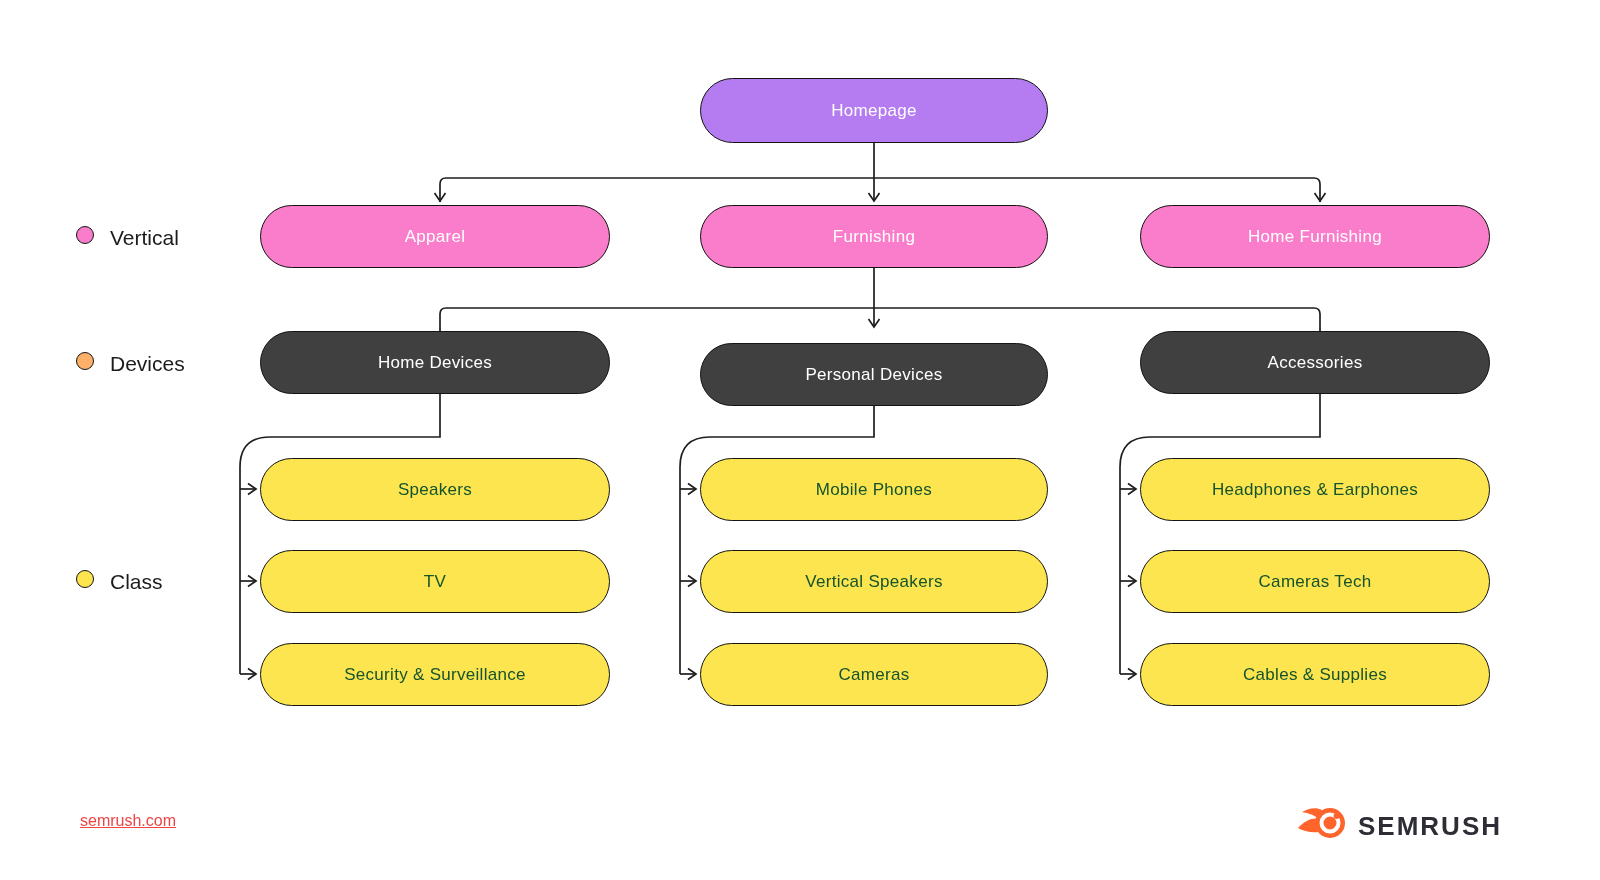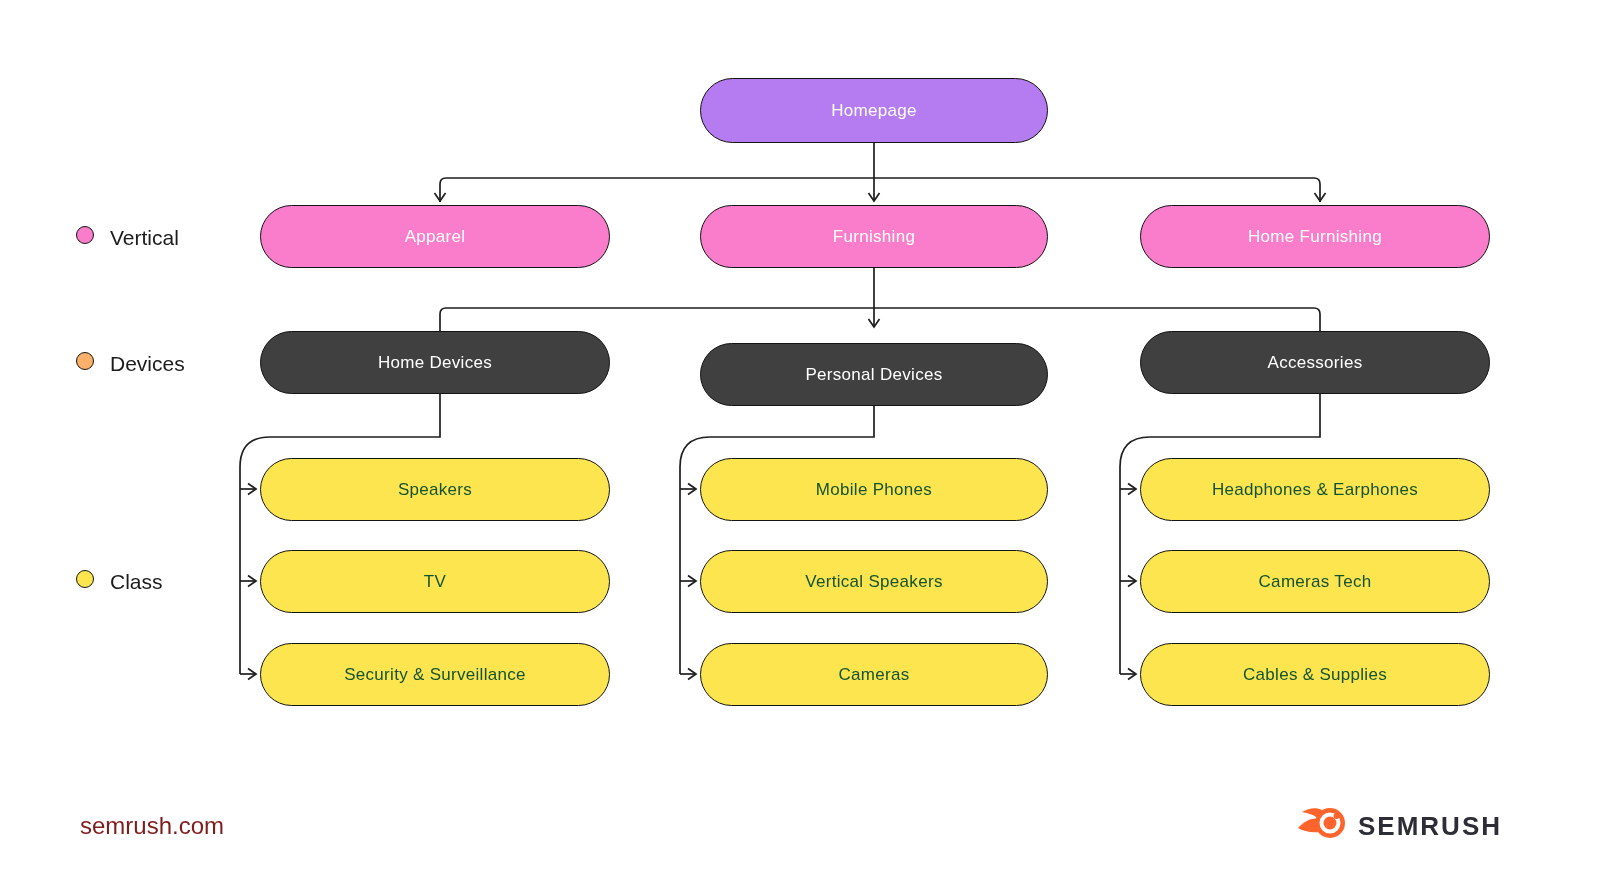--- a/index.html
+++ b/index.html
@@ -21,21 +21,21 @@
     position:absolute;display:flex;align-items:flex-start;gap:16px;height:22px;z-index:1;
     font-size:21px;color:#1c1c1c;
   }
   .legend-dot{
     width:18px;height:18px;border-radius:50%;border:1.6px solid #141414;box-sizing:border-box;
     flex:0 0 auto;
   }
   .legend-dot.d-vertical{background:#F97DCA;}
   .legend-dot.d-division{background:#FDB069;}
   .legend-dot.d-class{background:#FCE54E;}
-  .site-caption{position:absolute;left:80px;top:812px;font-size:24px;color:#7f1d1d;z-index:1;}
+  .site-caption{position:absolute;left:80px;top:812px;font-size:16px;color:#ef4444;z-index:1;text-decoration:underline;}
   .brand{position:absolute;left:1298px;top:804px;display:flex;align-items:flex-end;gap:10px;z-index:1;}
   .brand-text{font-size:26px;font-weight:700;letter-spacing:2px;color:#2D2E35;}
 </style>
 </head>
 <body>
 
 <svg class="connectors" width="1600" height="880" viewBox="0 0 1600 880">
   <g stroke="#1E1E1E" stroke-width="1.7" fill="none" stroke-linejoin="miter" stroke-linecap="butt">
 
     <path d="M874 143 V200"></path>

